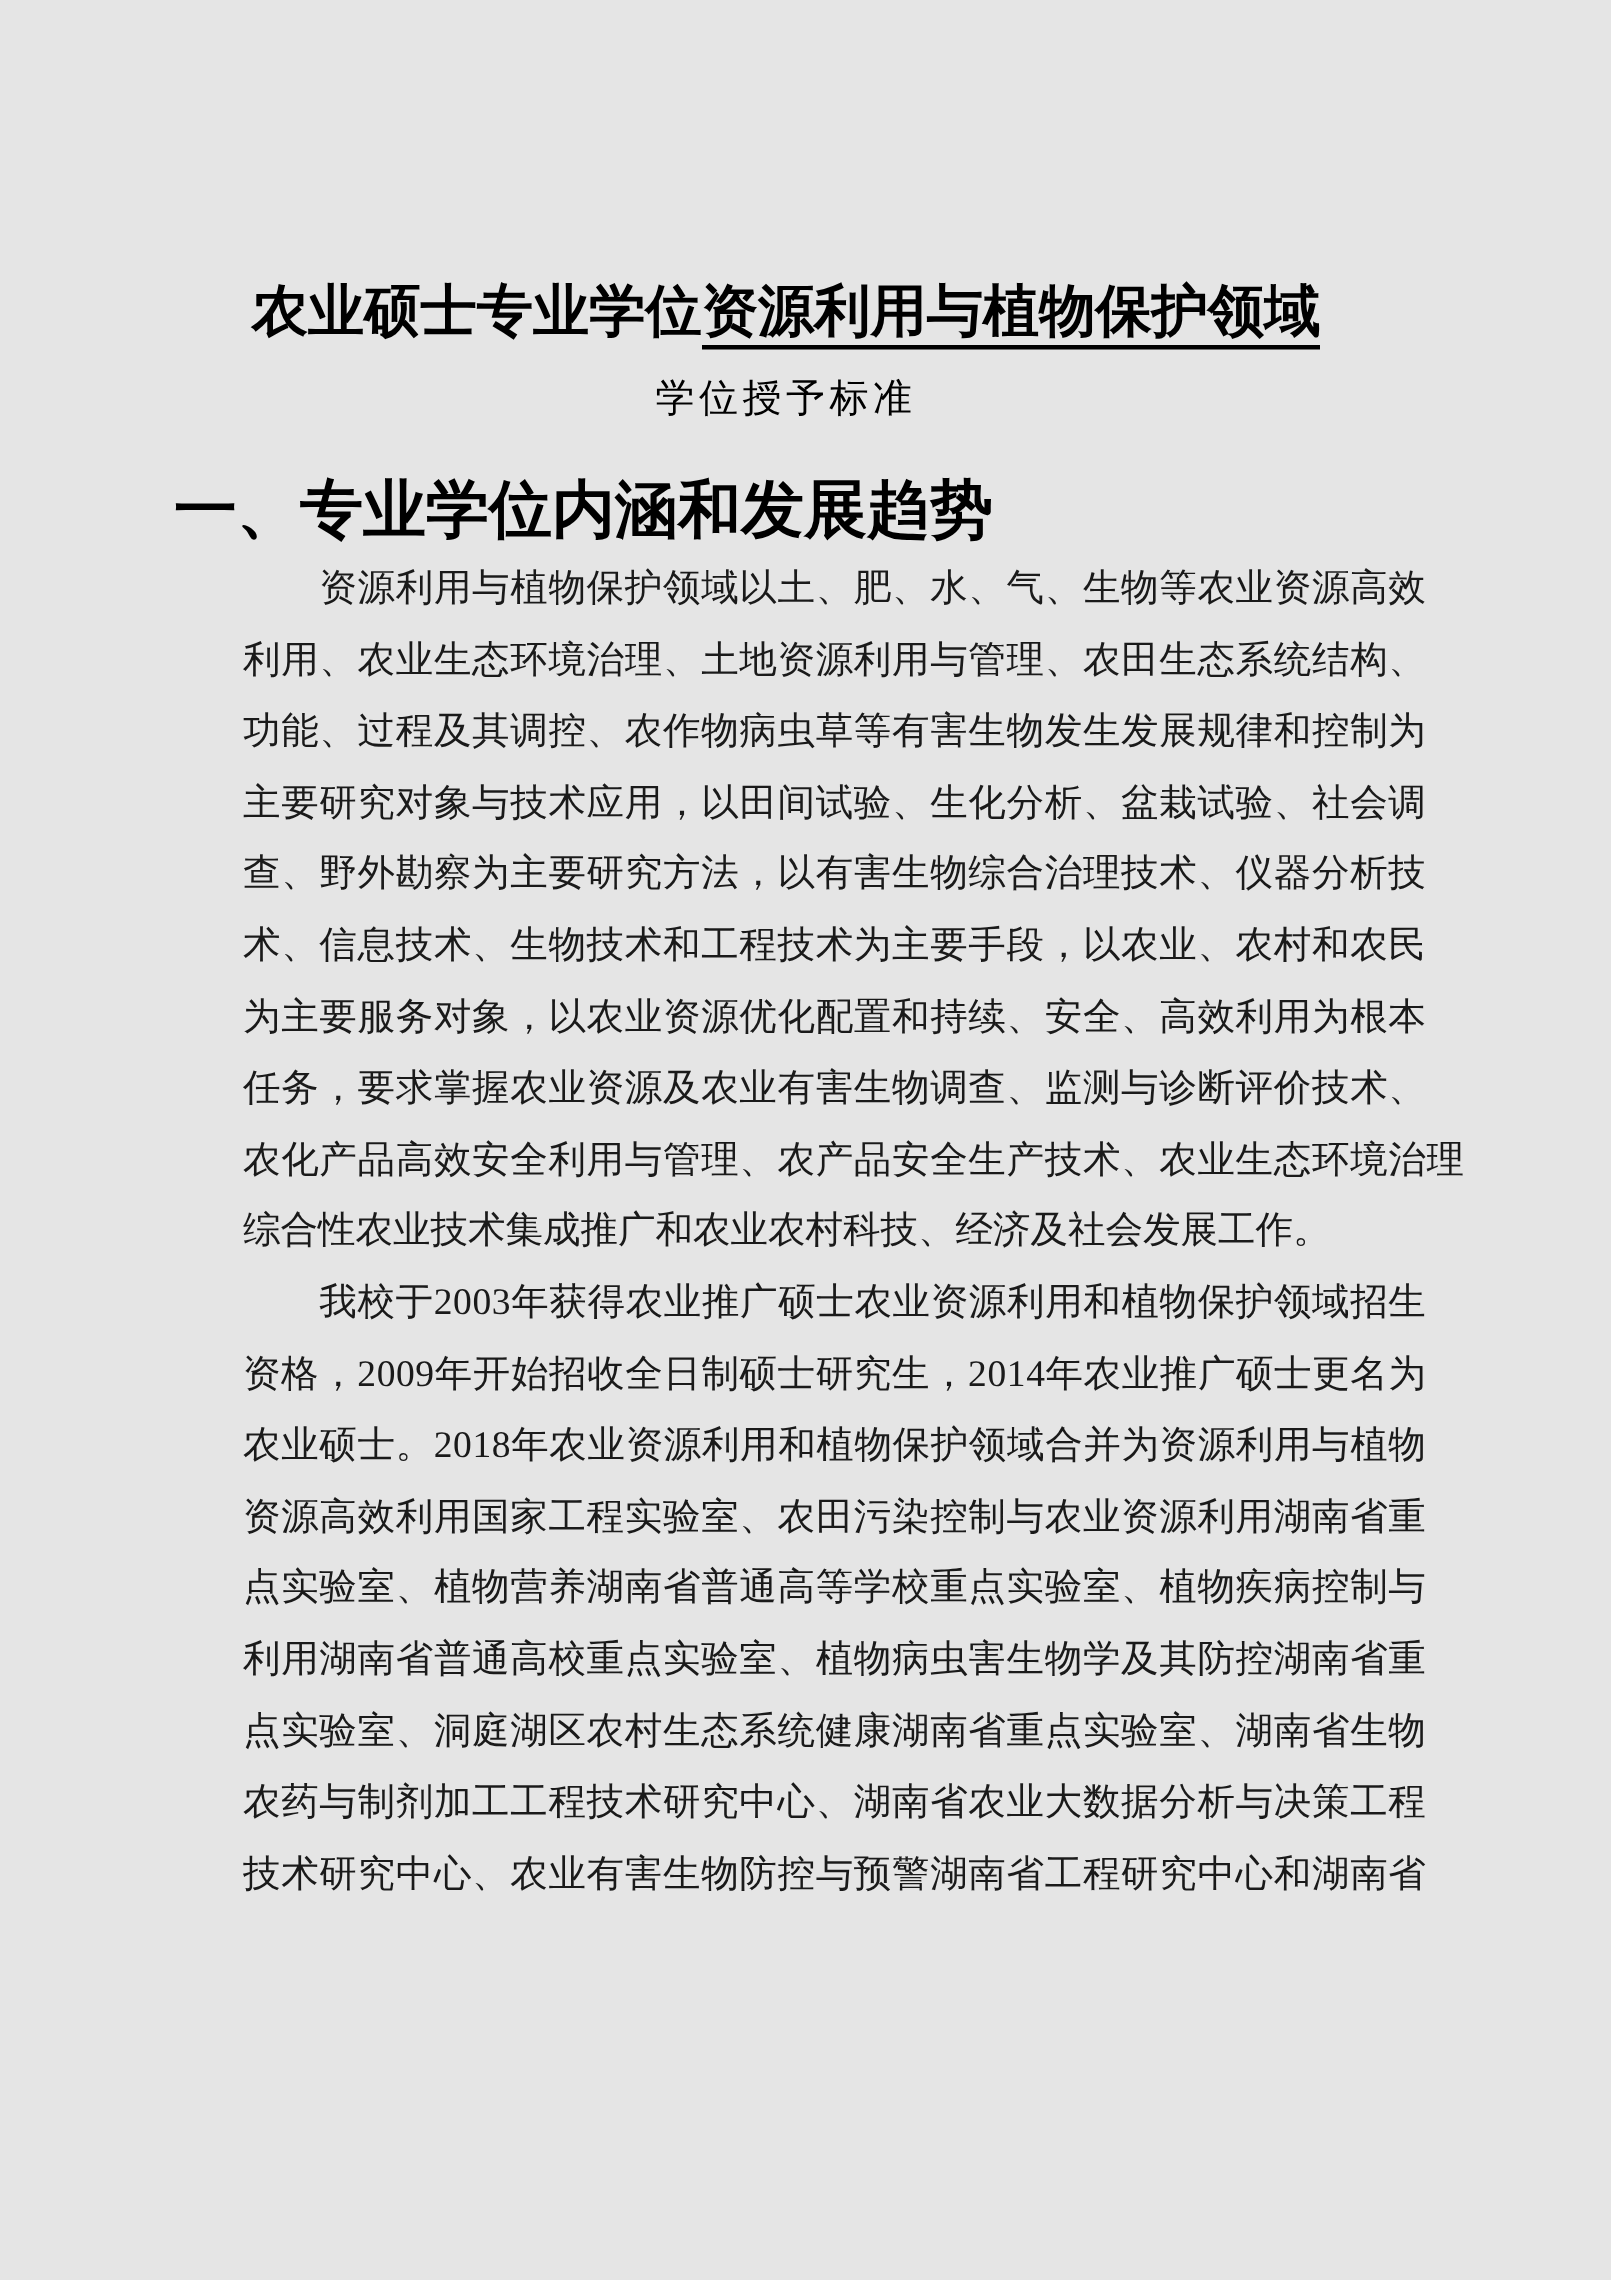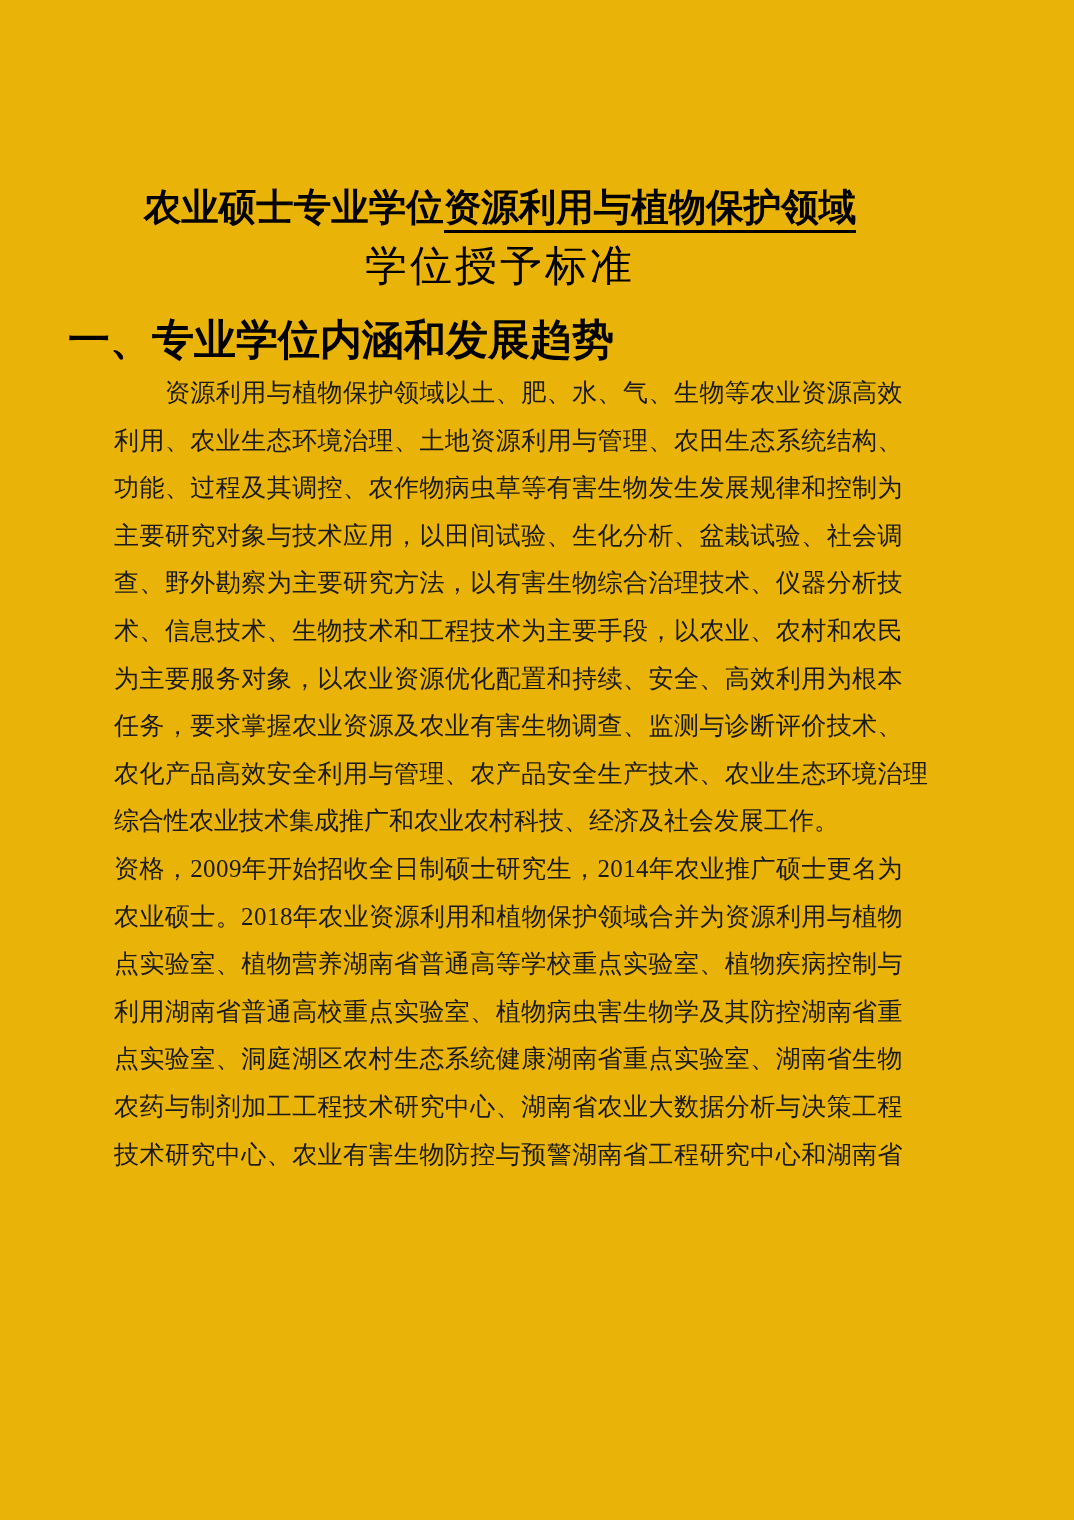--- a/index.html
+++ b/index.html
@@ -5,22 +5,22 @@
   html, body {
     margin: 0;
     padding: 0;
     background: #ffffff;
   }
   .page {
     position: relative;
     width: 1074px;
     height: 1520px;
     box-sizing: border-box;
-    padding: 0 142px 0 68px;
-    background: #eab308;
+    padding: 0 142px 0 116px;
+    background: #e5e5e5;
     color: #000000;
     overflow: hidden;
     font-family: "Liberation Serif", "DejaVu Serif", serif;
   }
   .title-l1 {
     margin: 181px 0 0 0;
     font-family: "Liberation Sans", "DejaVu Sans", sans-serif;
     font-weight: 700;
     font-size: 37.5px;
     line-height: 52px;
@@ -28,21 +28,21 @@
     white-space: nowrap;
   }
   .title-l1 .underlined {
     border-bottom: 3px solid #000000;
     padding-bottom: 2px;
   }
   .title-l2 {
     margin: 7px 0 0 0;
     font-family: "Liberation Serif", "DejaVu Serif", serif;
     font-weight: 400;
-    font-size: 42px;
+    font-size: 26px;
     line-height: 52px;
     letter-spacing: 3px;
     text-align: center;
     white-space: nowrap;
   }
   .section-heading {
     margin: 28px 0 0 0;
     font-family: "Liberation Sans", "DejaVu Sans", sans-serif;
     font-weight: 700;
     font-size: 42px;
@@ -82,22 +82,24 @@
     <div class="body-line"><span style="letter-spacing: 0.451613px;">利用、农业生态环境治理、土地资源利用与管理、农田生态系统结构、</span></div>
     <div class="body-line"><span style="letter-spacing: 0.451613px;">功能、过程及其调控、农作物病虫草等有害生物发生发展规律和控制为</span></div>
     <div class="body-line"><span style="letter-spacing: 0.451613px;">主要研究对象与技术应用，以田间试验、生化分析、盆栽试验、社会调</span></div>
     <div class="body-line"><span style="letter-spacing: 0.451613px;">查、野外勘察为主要研究方法，以有害生物综合治理技术、仪器分析技</span></div>
     <div class="body-line"><span style="letter-spacing: 0.451613px;">术、信息技术、生物技术和工程技术为主要手段，以农业、农村和农民</span></div>
     <div class="body-line"><span style="letter-spacing: 0.451613px;">为主要服务对象，以农业资源优化配置和持续、安全、高效利用为根本</span></div>
     <div class="body-line"><span style="letter-spacing: 0.451613px;">任务，要求掌握农业资源及农业有害生物调查、监测与诊断评价技术、</span></div>
     <div class="body-line"><span style="letter-spacing: 0.451613px;">农化产品高效安全利用与管理、农产品安全生产技术、农业生态环境治理</span></div>
     <div class="body-line"><span>综合性农业技术集成推广和农业农村科技、经济及社会发展工作。</span></div>
 
+    <div class="body-line"><span style="letter-spacing: 0.424242px;">　　我校于2003年获得农业推广硕士农业资源利用和植物保护领域招生</span></div>
     <div class="body-line"><span style="letter-spacing: 0.4px;">资格，2009年开始招收全日制硕士研究生，2014年农业推广硕士更名为</span></div>
     <div class="body-line"><span style="letter-spacing: 0.424242px;">农业硕士。2018年农业资源利用和植物保护领域合并为资源利用与植物</span></div>
+    <div class="body-line"><span style="letter-spacing: 0.451613px;">资源高效利用国家工程实验室、农田污染控制与农业资源利用湖南省重</span></div>
     <div class="body-line"><span style="letter-spacing: 0.451613px;">点实验室、植物营养湖南省普通高等学校重点实验室、植物疾病控制与</span></div>
     <div class="body-line"><span style="letter-spacing: 0.451613px;">利用湖南省普通高校重点实验室、植物病虫害生物学及其防控湖南省重</span></div>
     <div class="body-line"><span style="letter-spacing: 0.451613px;">点实验室、洞庭湖区农村生态系统健康湖南省重点实验室、湖南省生物</span></div>
     <div class="body-line"><span style="letter-spacing: 0.451613px;">农药与制剂加工工程技术研究中心、湖南省农业大数据分析与决策工程</span></div>
     <div class="body-line"><span style="letter-spacing: 0.451613px;">技术研究中心、农业有害生物防控与预警湖南省工程研究中心和湖南省</span></div>
   </div>
 
 </div>
 
 </body></html>

